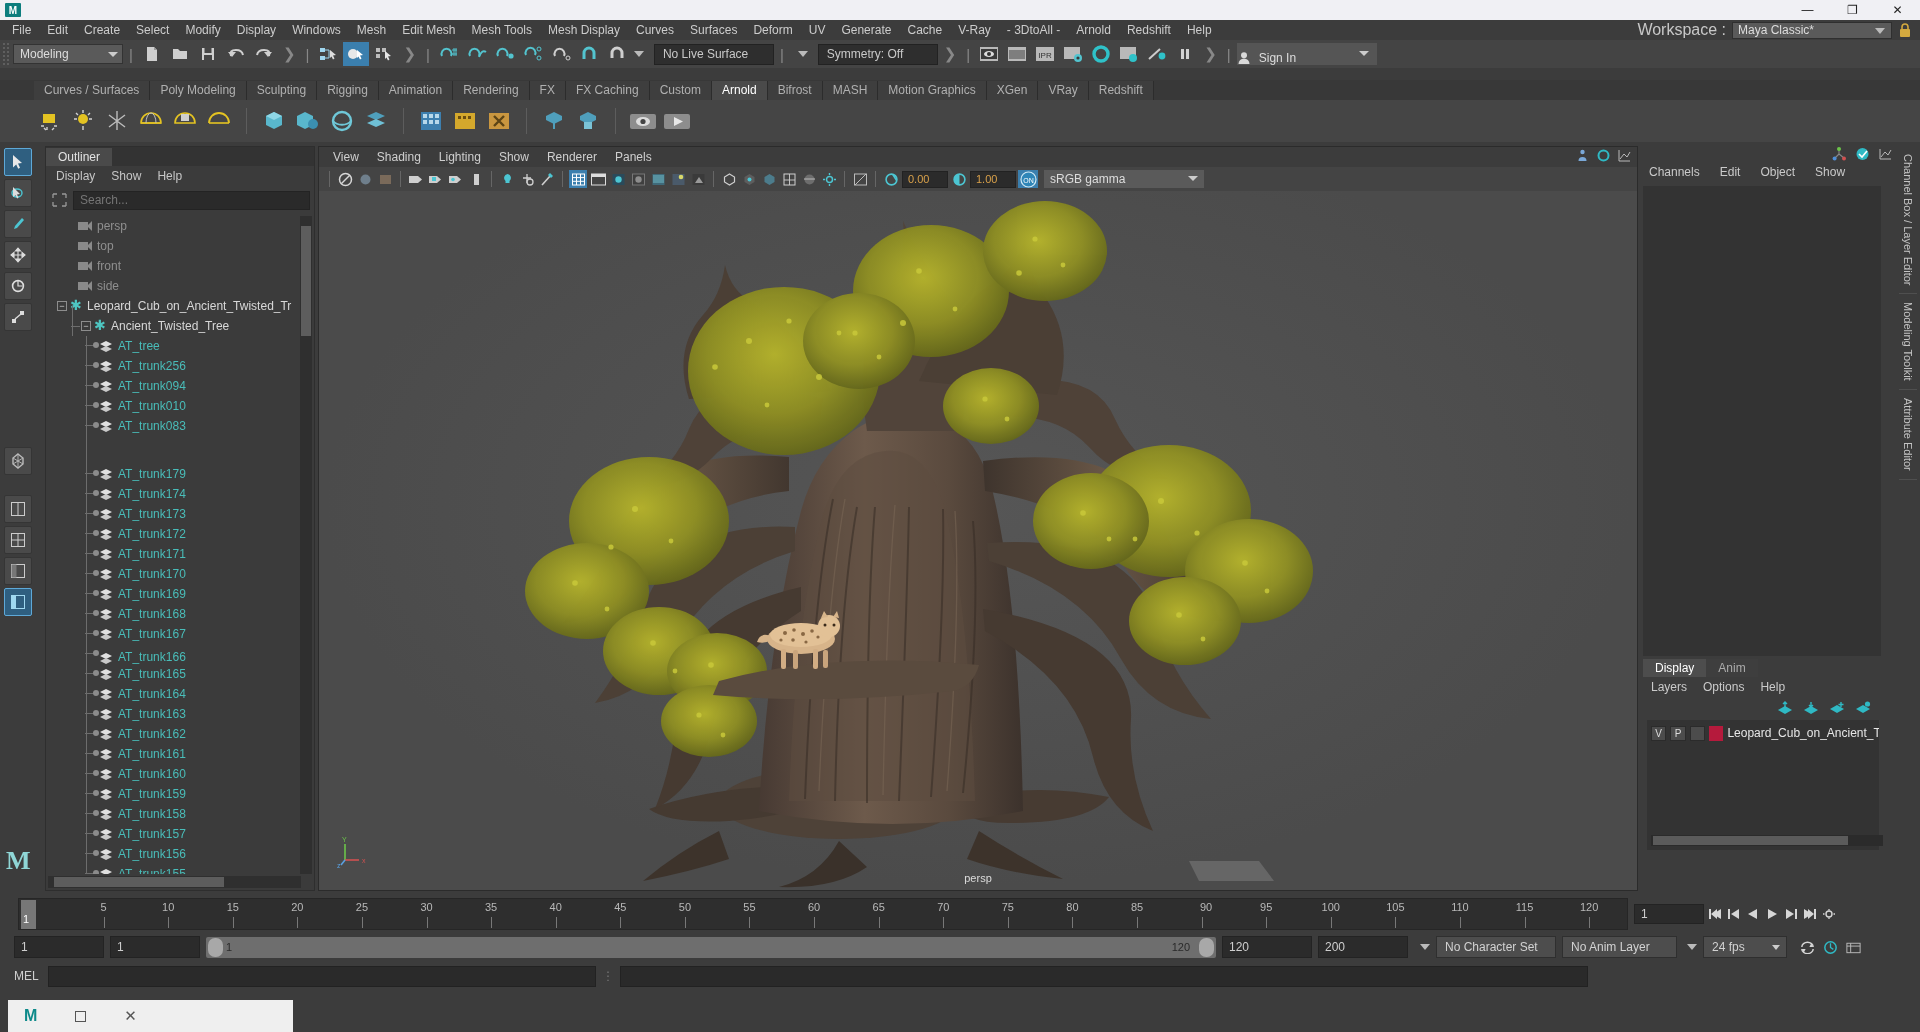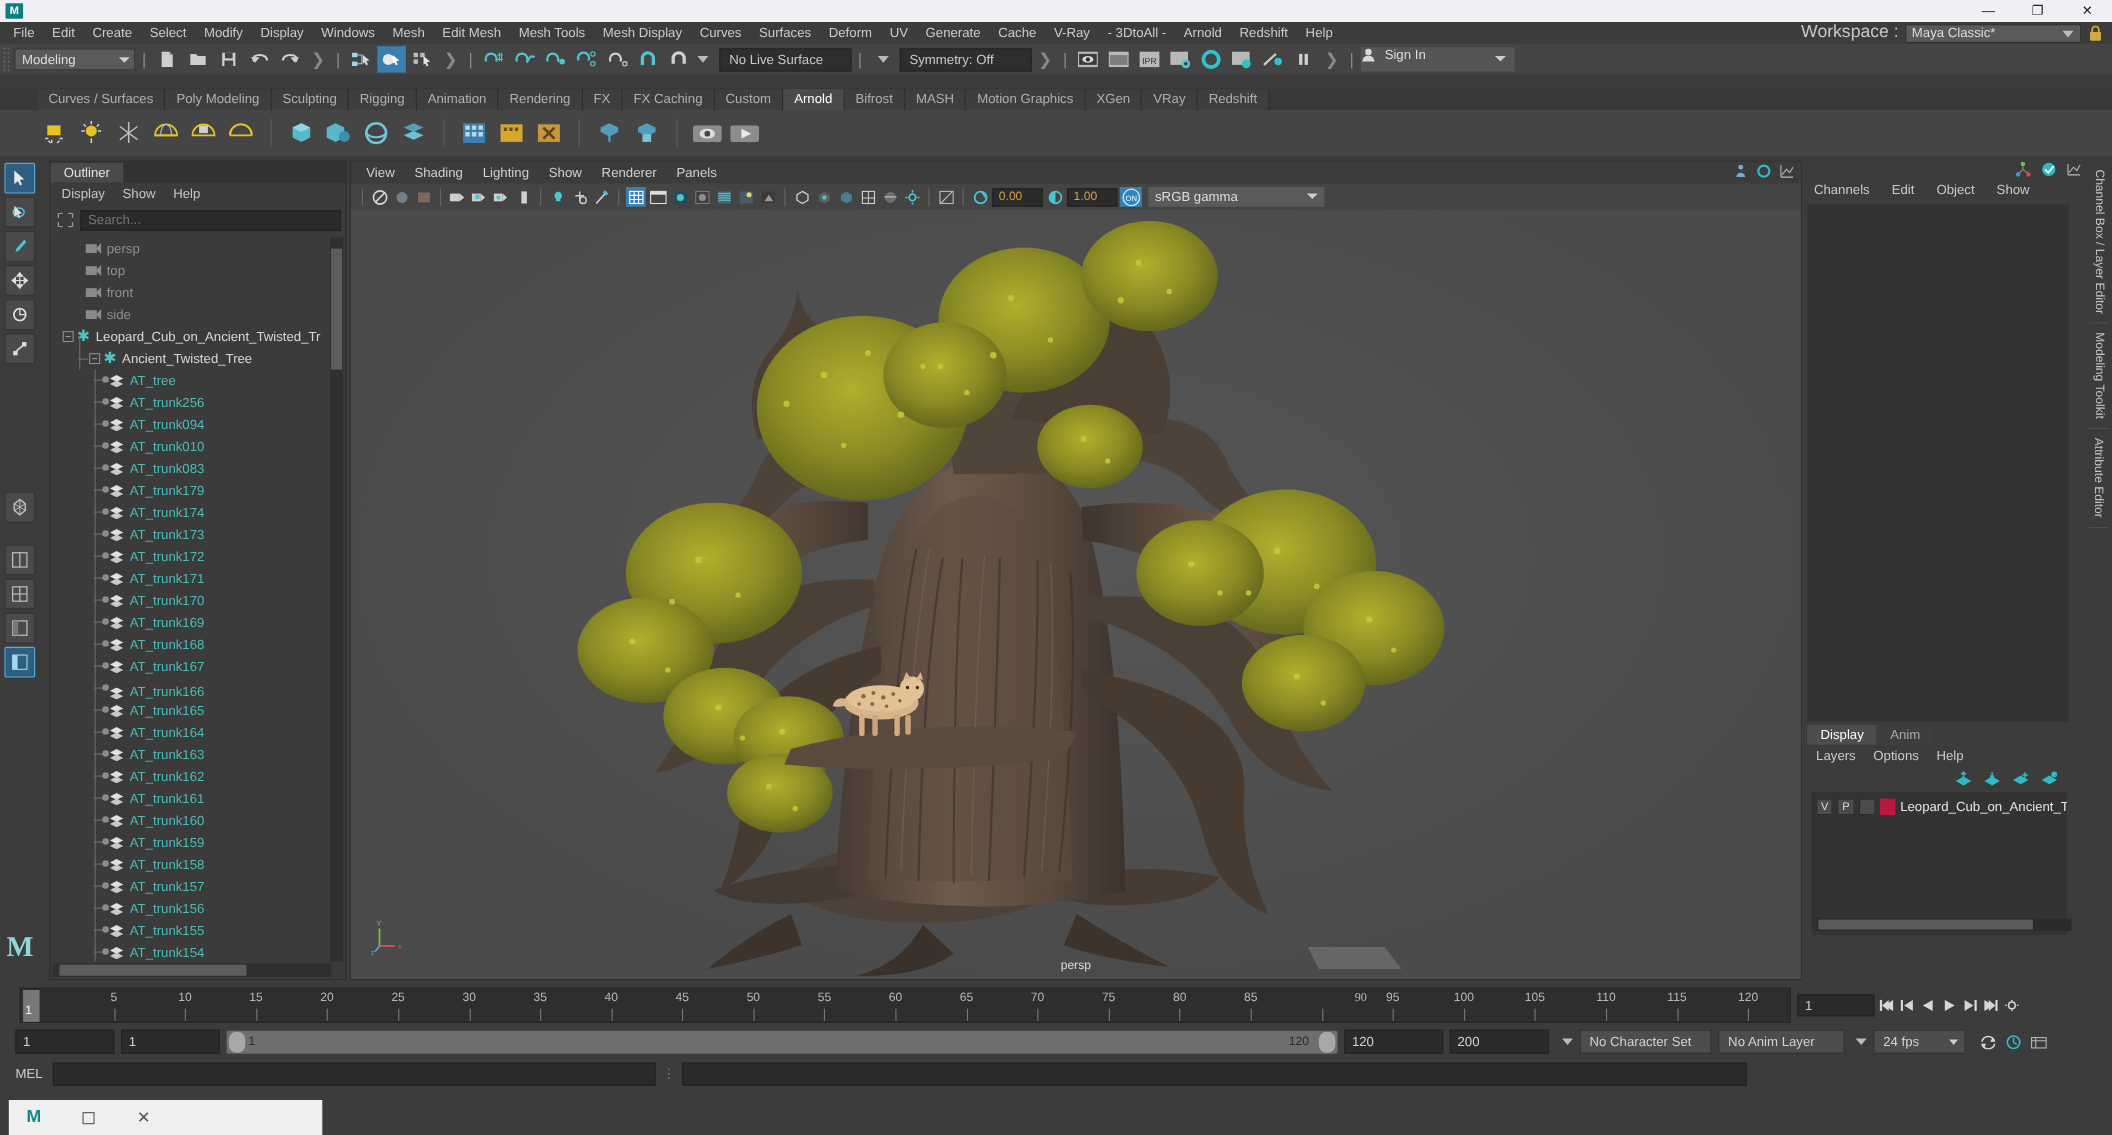--- a/index.html
+++ b/index.html
@@ -39,21 +39,21 @@
   .mode-sel { width:110px; height:20px; background:#5a5a5a; border:1px solid #333;
     color:#ddd; font-size:12px; display:flex; align-items:center; padding-left:6px;
     position:relative; margin-left:2px; }
   .mode-sel .carat { position:absolute; right:4px; top:7px; width:0;height:0;
     border-left:5px solid transparent;border-right:5px solid transparent;border-top:5px solid #ccc; }
   .brk { color:#888; font-size:15px; margin:0 4px; }
   .sbtn { width:26px; height:24px; display:flex; align-items:center; justify-content:center; }
   .sbtn.on { background:#3b7fae; }
   .field { height:21px; background:#2e2e2e; border:1px solid #222; color:#c9c9c9;
     font-size:12px; display:flex; align-items:center; padding:0 8px; }
-  .signin { width:140px; height:22px; background:#555; display:flex; align-items:flex-start;
+  .signin { width:140px; height:22px; background:#555; display:flex; align-items:flex-end;
     gap:8px; padding-left:0; position:relative; color:#ddd; font-size:12px; }
   .signin .carat { position:absolute; right:8px; top:8px; width:0;height:0;
     border-left:5px solid transparent;border-right:5px solid transparent;border-top:5px solid #ccc; }
 
   
   .shelftabs { position:absolute; left:0; top:80px; width:1920px; height:20px;
     background:#383838; display:flex; align-items:flex-end; padding-left:34px; }
   .shelftab { height:19px; line-height:19px; padding:0 10px; font-size:12px;
     color:#b0b0b0; background:#3e3e3e; border-right:1px solid #2c2c2c; white-space:nowrap; }
   .shelftab.active { background:#4a4a4a; color:#fff; }
@@ -734,21 +734,21 @@
         <div class="out-row" style="padding-left: 37px; position: relative;">
           <span class="connector"></span>
           <span class="mesh-icon">
             <svg width="14" height="11" viewBox="0 0 14 11">
               <path d="M7 0l6 3-6 3-6-3z" fill="#e0e0e0"></path>
               <path d="M7 5l6 3-6 3-6-3z" fill="#c9c9c9"></path>
             </svg>
           </span>
           <span style="color:#49bdb9">AT_trunk083</span>
         </div>
-        <div class="out-row" style="padding-left: 37px; position: relative;">
+        <div class="out-row" style="padding-left: 37px; position: relative; margin-top: 28px;">
           <span class="connector"></span>
           <span class="mesh-icon">
             <svg width="14" height="11" viewBox="0 0 14 11">
               <path d="M7 0l6 3-6 3-6-3z" fill="#e0e0e0"></path>
               <path d="M7 5l6 3-6 3-6-3z" fill="#c9c9c9"></path>
             </svg>
           </span>
           <span style="color:#49bdb9">AT_trunk179</span>
         </div>
         <div class="out-row" style="padding-left: 37px; position: relative;">
@@ -1436,21 +1436,21 @@
     <div class="tl-num" style="left: 859.672px;">65</div>
     <div class="tl-tick" style="left: 924.262px;"></div>
     <div class="tl-num" style="left: 924.262px;">70</div>
     <div class="tl-tick" style="left: 988.852px;"></div>
     <div class="tl-num" style="left: 988.852px;">75</div>
     <div class="tl-tick" style="left: 1053.44px;"></div>
     <div class="tl-num" style="left: 1053.44px;">80</div>
     <div class="tl-tick" style="left: 1118.03px;"></div>
     <div class="tl-num" style="left: 1118.03px;">85</div>
     <div class="tl-tick" style="left: 1182.62px;"></div>
-    <div class="tl-num" style="left: 1218px; font-family: Liberation Serif, serif;">90</div>
+    <div class="tl-num" style="left: 1187px;">90</div>
     <div class="tl-tick" style="left: 1247.21px;"></div>
     <div class="tl-num" style="left: 1247.21px;">95</div>
     <div class="tl-tick" style="left: 1311.8px;"></div>
     <div class="tl-num" style="left: 1311.8px;">100</div>
     <div class="tl-tick" style="left: 1376.39px;"></div>
     <div class="tl-num" style="left: 1376.39px;">105</div>
     <div class="tl-tick" style="left: 1440.98px;"></div>
     <div class="tl-num" style="left: 1440.98px;">110</div>
     <div class="tl-tick" style="left: 1505.57px;"></div>
     <div class="tl-num" style="left: 1505.57px;">115</div>

